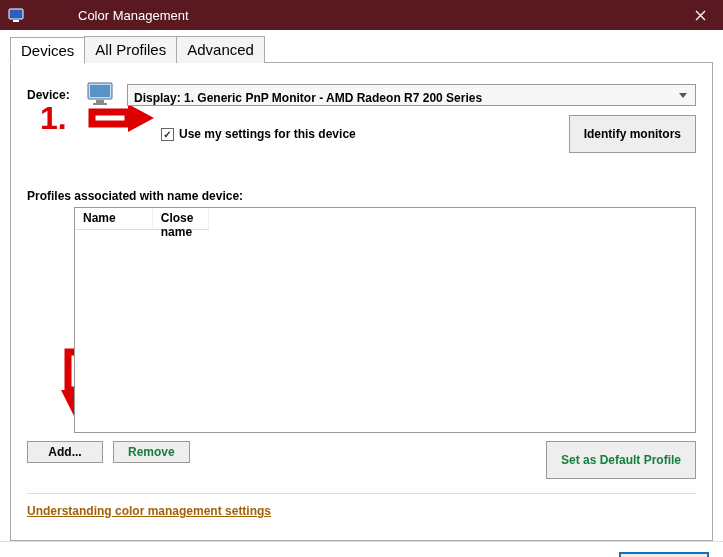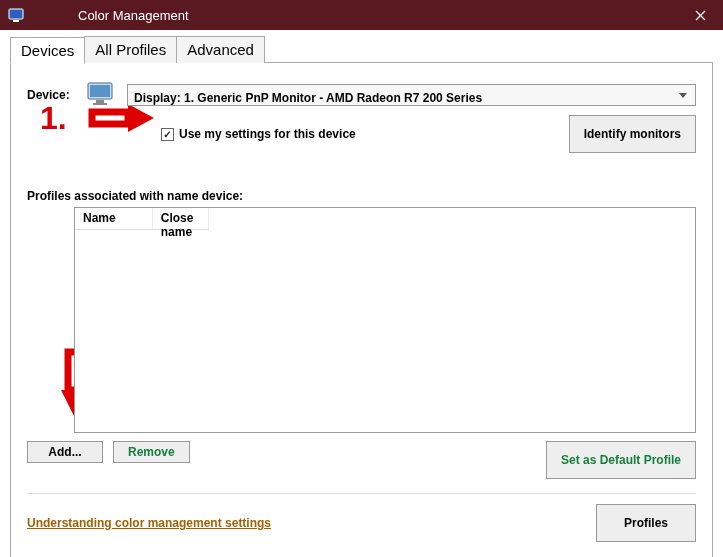--- a/index.html
+++ b/index.html
@@ -274,21 +274,20 @@
       <div class="btn small disabled">Remove</div>
       <div class="spacer"></div>
       <div class="btn disabled" style="min-width:140px">Set as Default Profile</div>
     </div>
 
     <div class="sep"></div>
 
     <div class="bottom-row">
       <span class="link">Understanding color management settings</span>
       <div style="flex:1"></div>
-      <div class="btn" style="min-width:100px">Profiles</div>
     </div>
   </div>
 </div>
 
 <div class="dialog-buttons">
   <div class="btn focus" style="min-width:90px">Close</div>
 </div>
 
 <div class="anno anno1-label">1.</div>
 <div class="anno anno1-arrow">

